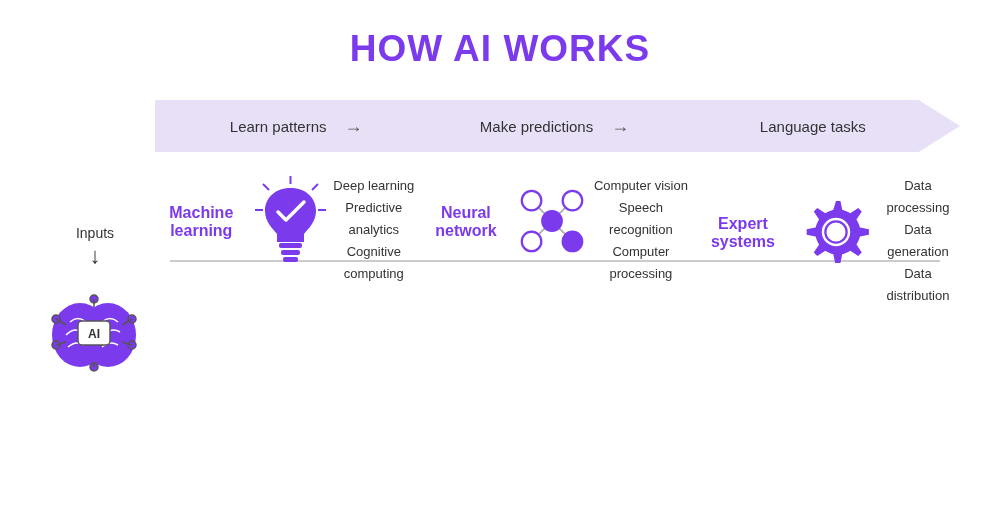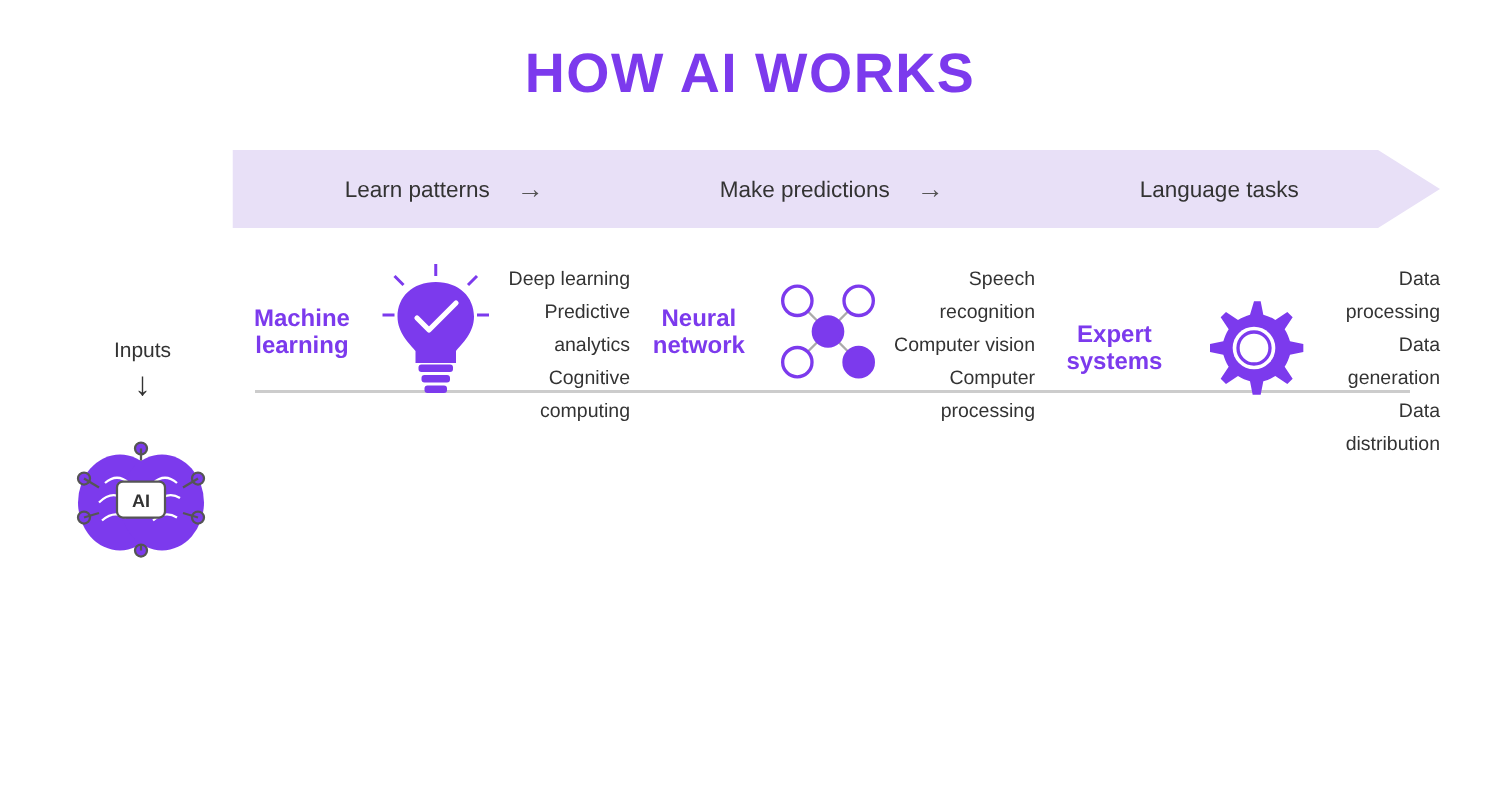--- a/index.html
+++ b/index.html
@@ -141,21 +141,21 @@
       display: flex;
       align-items: center;
       justify-content: center;
       margin-bottom: 18px;
     }
 
     .section-bullets {
       font-size: 13px;
       color: #333;
       line-height: 1.7;
-      text-align: right;
+      text-align: center;
     }
 
     
     svg { display: block; }
   </style>
 </head>
 <body>
 
 <div class="page">
 
@@ -274,22 +274,22 @@
           <line x1="22" y1="68" x2="68" y2="22" stroke="#aaa" stroke-width="1.5"></line>
 
           <circle cx="22" cy="22" r="11" fill="white" stroke="#7c3aed" stroke-width="2.5"></circle>
           <circle cx="22" cy="68" r="11" fill="white" stroke="#7c3aed" stroke-width="2.5"></circle>
           <circle cx="68" cy="22" r="11" fill="white" stroke="#7c3aed" stroke-width="2.5"></circle>
           <circle cx="68" cy="68" r="11" fill="#7c3aed" stroke="#7c3aed" stroke-width="2.5"></circle>
           <circle cx="45" cy="45" r="11" fill="#7c3aed" stroke="#7c3aed" stroke-width="2.5"></circle>
         </svg>
       </div>
       <div class="section-bullets">
+        <div>Computer vision</div>
         <div>Speech recognition</div>
-        <div>Computer vision</div>
         <div>Computer processing</div>
       </div>
     </div>
 
     <div class="section-col">
       <div class="section-title">Expert systems</div>
 
       <div class="section-icon-area">
         <svg width="90" height="90" viewBox="0 0 90 90" xmlns="http://www.w3.org/2000/svg">
 

